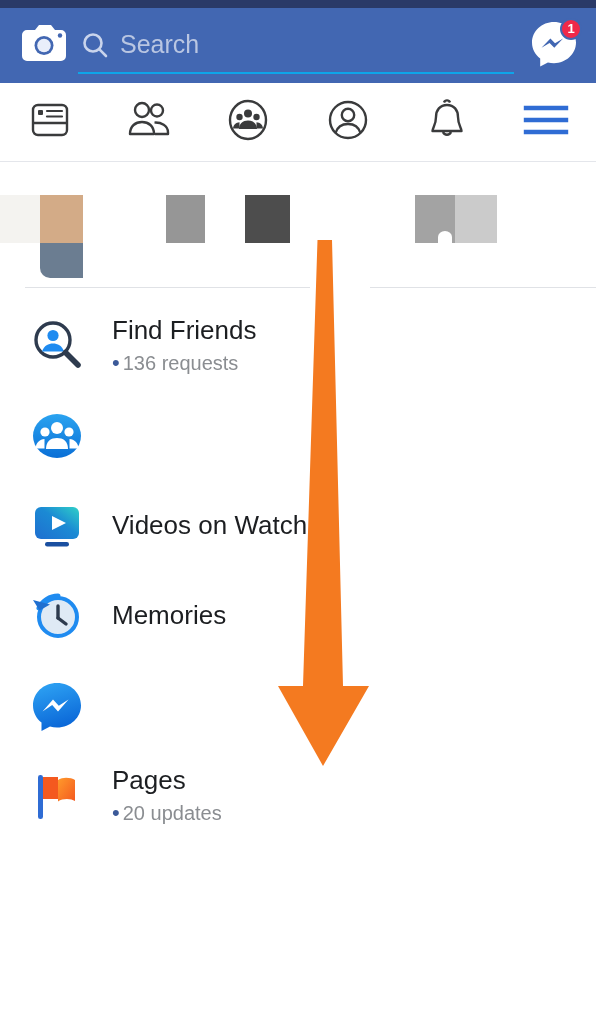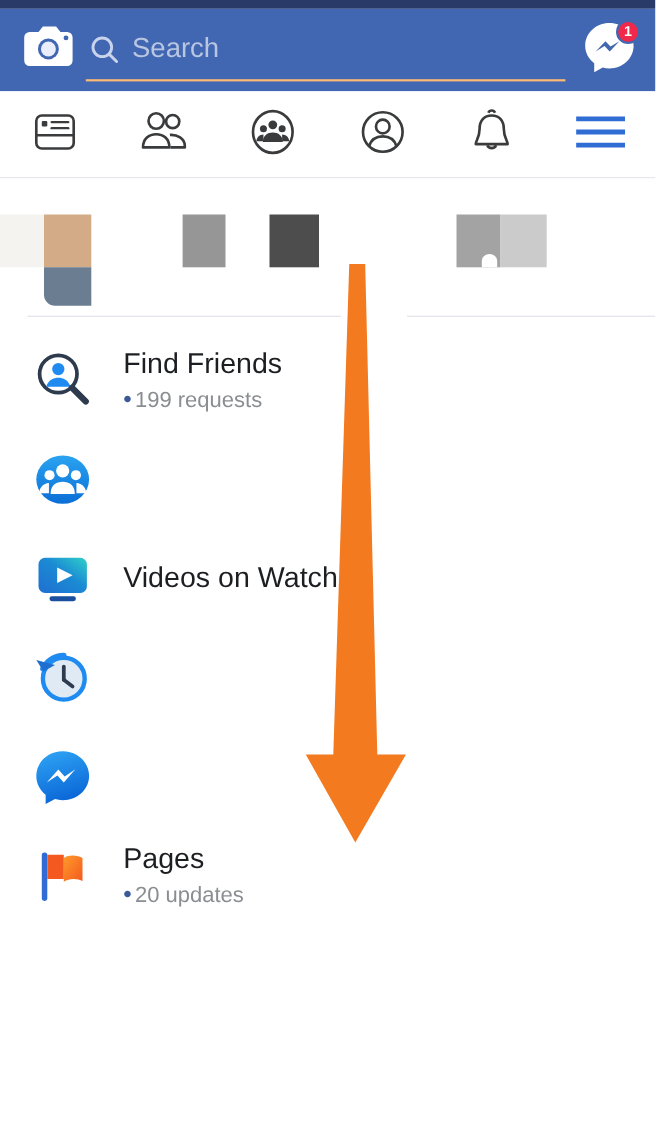--- a/index.html
+++ b/index.html
@@ -43,21 +43,21 @@
     flex: 0 0 auto;
   }
   .search-wrap {
     flex: 1 1 auto;
     height: 56px;
     margin-left: 6px;
     margin-right: 10px;
     display: flex;
     align-items: center;
     position: relative;
-    border-bottom: 2px solid #fdba74;
+    border-bottom: 2px solid #0ea5e9;
   }
   .search-icon-box {
     width: 34px; height: 34px;
     display: flex; align-items: center; justify-content: center;
     flex: 0 0 auto;
     margin-right: 8px;
   }
   .search-input {
     flex: 1 1 auto;
     background: transparent;
@@ -309,21 +309,21 @@
       <div class="menu-icon">
         <svg width="56" height="56" viewBox="0 0 56 56" aria-hidden="true">
           <circle cx="24" cy="22" r="17" fill="#ffffff" stroke="#2e3b4e" stroke-width="3.4"></circle>
           <circle cx="24" cy="17.5" r="5.6" fill="#1f8bf0"></circle>
           <path d="M13 33.5 C15 27.5 19.5 25.5 24 25.5 C28.5 25.5 33 27.5 35 33.5 Z" fill="#1f8bf0"></path>
           <line x1="36.5" y1="34.5" x2="49" y2="47" stroke="#2e3b4e" stroke-width="5.6" stroke-linecap="round"></line>
         </svg>
       </div>
       <div class="menu-text">
         <span class="menu-label">Find Friends</span>
-        <span class="menu-sub"><span class="dot">•</span><span>199 requests</span></span>
+        <span class="menu-sub"><span class="dot">•</span><span>136 requests</span></span>
       </div>
     </div>
 
     <div class="menu-row">
       <div class="menu-icon">
         <svg width="56" height="56" viewBox="0 0 56 56" aria-hidden="true">
           <defs>
             <linearGradient id="gGroups" x1="0" y1="0" x2="0" y2="1">
               <stop offset="0%" stop-color="#2aa3f0"></stop>
               <stop offset="100%" stop-color="#0a6fd6"></stop>
@@ -364,20 +364,23 @@
     <div class="menu-row">
       <div class="menu-icon">
         <svg width="56" height="56" viewBox="0 0 56 56" aria-hidden="true">
           <circle cx="29" cy="29" r="19" fill="#dfeaf5" stroke="#1f8bf0" stroke-width="4"></circle>
           <path d="M29 8 A21 21 0 0 0 10 20" fill="none" stroke="#1f8bf0" stroke-width="5" stroke-linecap="round"></path>
           <path d="M4 12 L10.5 22.5 L21 16.5 Z" fill="#1f6fd0"></path>
           <line x1="29" y1="18" x2="29" y2="30" stroke="#2e3b4e" stroke-width="3.4" stroke-linecap="round"></line>
           <line x1="29" y1="30" x2="37" y2="36" stroke="#2e3b4e" stroke-width="3.4" stroke-linecap="round"></line>
         </svg>
       </div>
+      <div class="menu-text">
+        <span class="menu-label">Memories</span>
+      </div>
     </div>
 
 
     <div class="menu-row">
       <div class="menu-icon">
         <svg width="56" height="56" viewBox="0 0 56 56" aria-hidden="true">
           <defs>
             <linearGradient id="gMsg" x1="0" y1="0" x2="0.3" y2="1">
               <stop offset="0%" stop-color="#30a6f5"></stop>
               <stop offset="100%" stop-color="#0b68d8"></stop>

